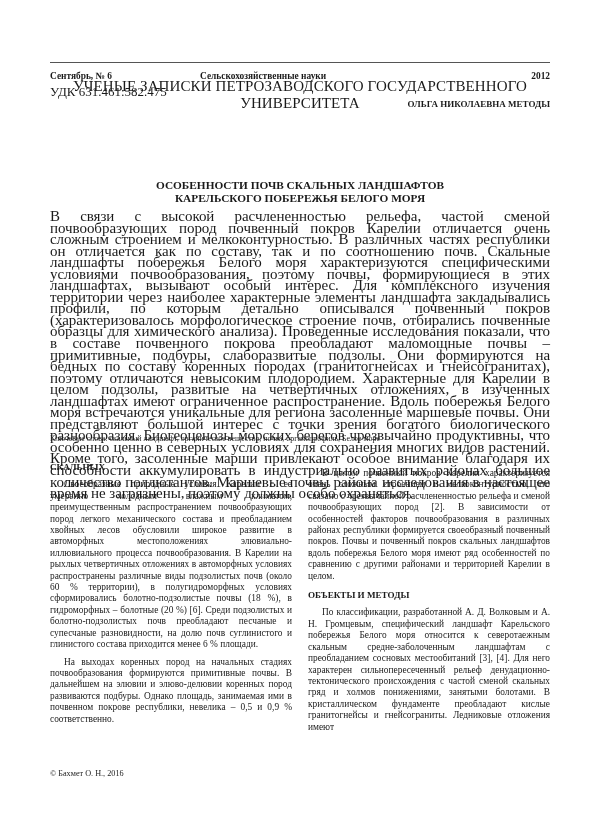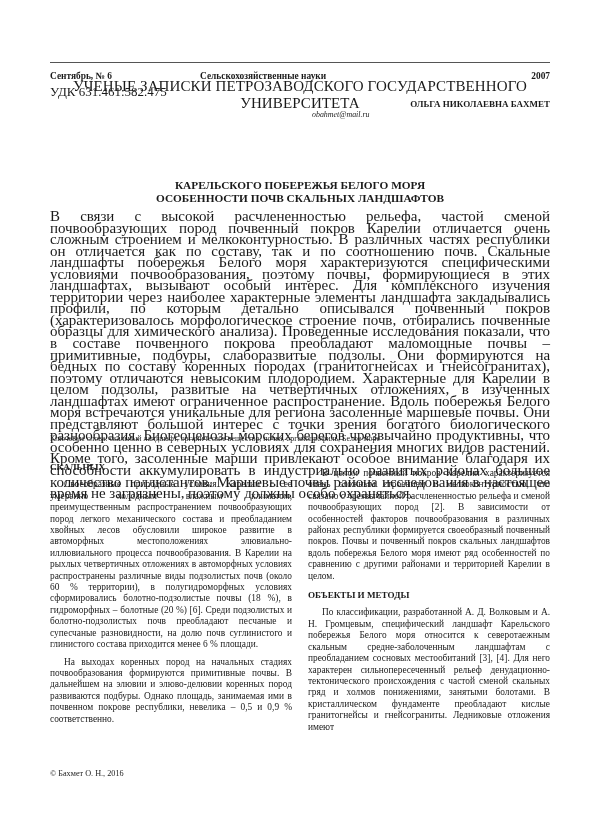--- a/index.html
+++ b/index.html
@@ -60,32 +60,31 @@
     .copyright { position: absolute; left: 50px; top: 769px; font-size: 8.2px; }
   </style>
 </head>
 <body>
 
 <div class="journal-title">УЧЕНЫЕ ЗАПИСКИ ПЕТРОЗАВОДСКОГО ГОСУДАРСТВЕННОГО УНИВЕРСИТЕТА</div>
 <div class="header-rule"></div>
 <div class="issue-line">
   <span class="issue">Сентябрь, № 6</span>
   <span class="section">Сельскохозяйственные науки</span>
-  <span class="year">2007</span>
+  <span class="year">2012</span>
 </div>
 <div class="udk">УДК 631.461:582.475</div>
 
 <div class="author-block">
-  <div class="author-name">ОЛЬГА НИКОЛАЕВНА БАХМЕТ</div>
-  <div class="author-email">obahmet@mail.ru</div>
+  <div class="author-name">ОЛЬГА НИКОЛАЕВНА МЕТОДЫ</div>
 </div>
 
 <div class="article-title">
+  <div>ОСОБЕННОСТИ ПОЧВ СКАЛЬНЫХ ЛАНДШАФТОВ</div>
   <div>КАРЕЛЬСКОГО ПОБЕРЕЖЬЯ БЕЛОГО МОРЯ</div>
-  <div>ОСОБЕННОСТИ ПОЧВ СКАЛЬНЫХ ЛАНДШАФТОВ</div>
 </div>
 
 <div class="abstract">В связи с высокой расчлененностью рельефа, частой сменой почвообразующих пород почвенный покров Карелии отличается очень сложным строением и мелкоконтурностью. В различных частях республики он отличается как по составу, так и по соотношению почв. Скальные ландшафты побережья Белого моря характеризуются специфическими условиями почвообразования, поэтому почвы, формирующиеся в этих ландшафтах, вызывают особый интерес. Для комплексного изучения территории через наиболее характерные элементы ландшафта закладывались профили, по которым детально описывался почвенный покров (характеризовалось морфологическое строение почв, отбирались почвенные образцы для химического анализа). Проведенные исследования показали, что в составе почвенного покрова преобладают маломощные почвы – примитивные, подбуры, слаборазвитые подзолы. Они формируются на бедных по составу коренных породах (гранитогнейсах и гнейсогранитах), поэтому отличаются невысоким плодородием. Характерные для Карелии в целом подзолы, развитые на четвертичных отложениях, в изученных ландшафтах имеют ограниченное распространение. Вдоль побережья Белого моря встречаются уникальные для региона засоленные маршевые почвы. Они представляют большой интерес с точки зрения богатого биологического разнообразия. Биогеоценозы морских берегов чрезвычайно продуктивны, что особенно ценно в северных условиях для сохранения многих видов растений. Кроме того, засоленные марши привлекают особое внимание благодаря их способности аккумулировать в индустриально развитых районах большое количество поллютантов. Маршевые почвы района исследования в настоящее время не загрязнены, поэтому должны особо охраняться.</div>
 <div class="keywords">Ключевые слова: скальный ландшафт, органическое вещество, почва, органопрофиль, Белое море</div>
 
 <div class="col col-left">
   <div class="sec-heading">СКАЛЬНЫХ</div>
   <p class="para">Своеобразные природные условия Карелии с ее умеренно холодным влажным климатом, преимущественным распространением почвообразующих пород легкого механического состава и преобладанием хвойных лесов обусловили широкое развитие в автоморфных местоположениях элювиально-иллювиального процесса почвообразования. В Карелии на рыхлых четвертичных отложениях в автоморфных условиях распространены различные виды подзолистых почв (около 60 % территории), в полугидроморфных условиях сформировались болотно-подзолистые почвы (18 %), в гидроморфных – болотные (20 %) [6]. Среди подзолистых и болотно-подзолистых почв преобладают песчаные и супесчаные разновидности, на долю почв суглинистого и глинистого состава приходится менее 6 % площади.</p>
   <p class="para">На выходах коренных пород на начальных стадиях почвообразования формируются примитивные почвы. В дальнейшем на элювии и элюво-делювии коренных пород развиваются подбуры. Однако площадь, занимаемая ими в почвенном покрове республики, невелика – 0,5 и 0,9 % соответственно.</p>
 </div>

